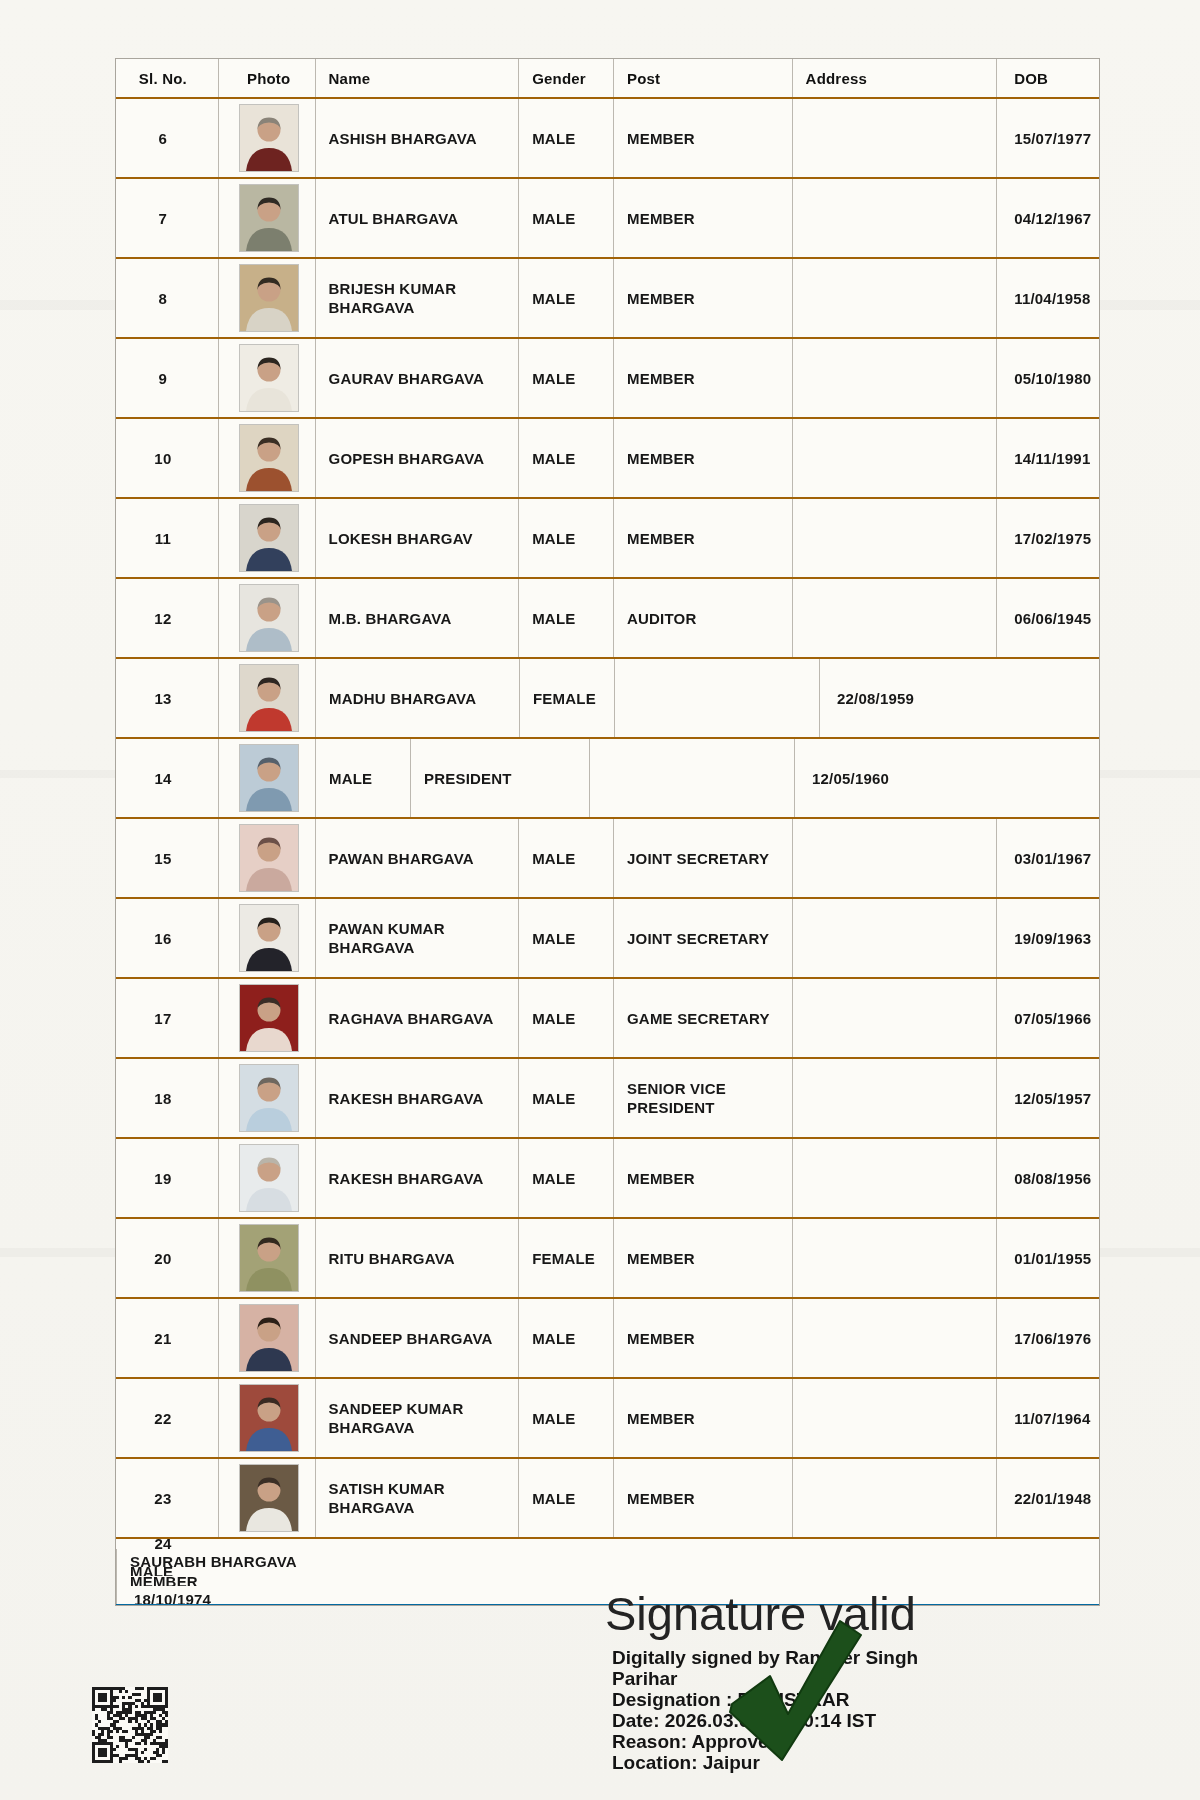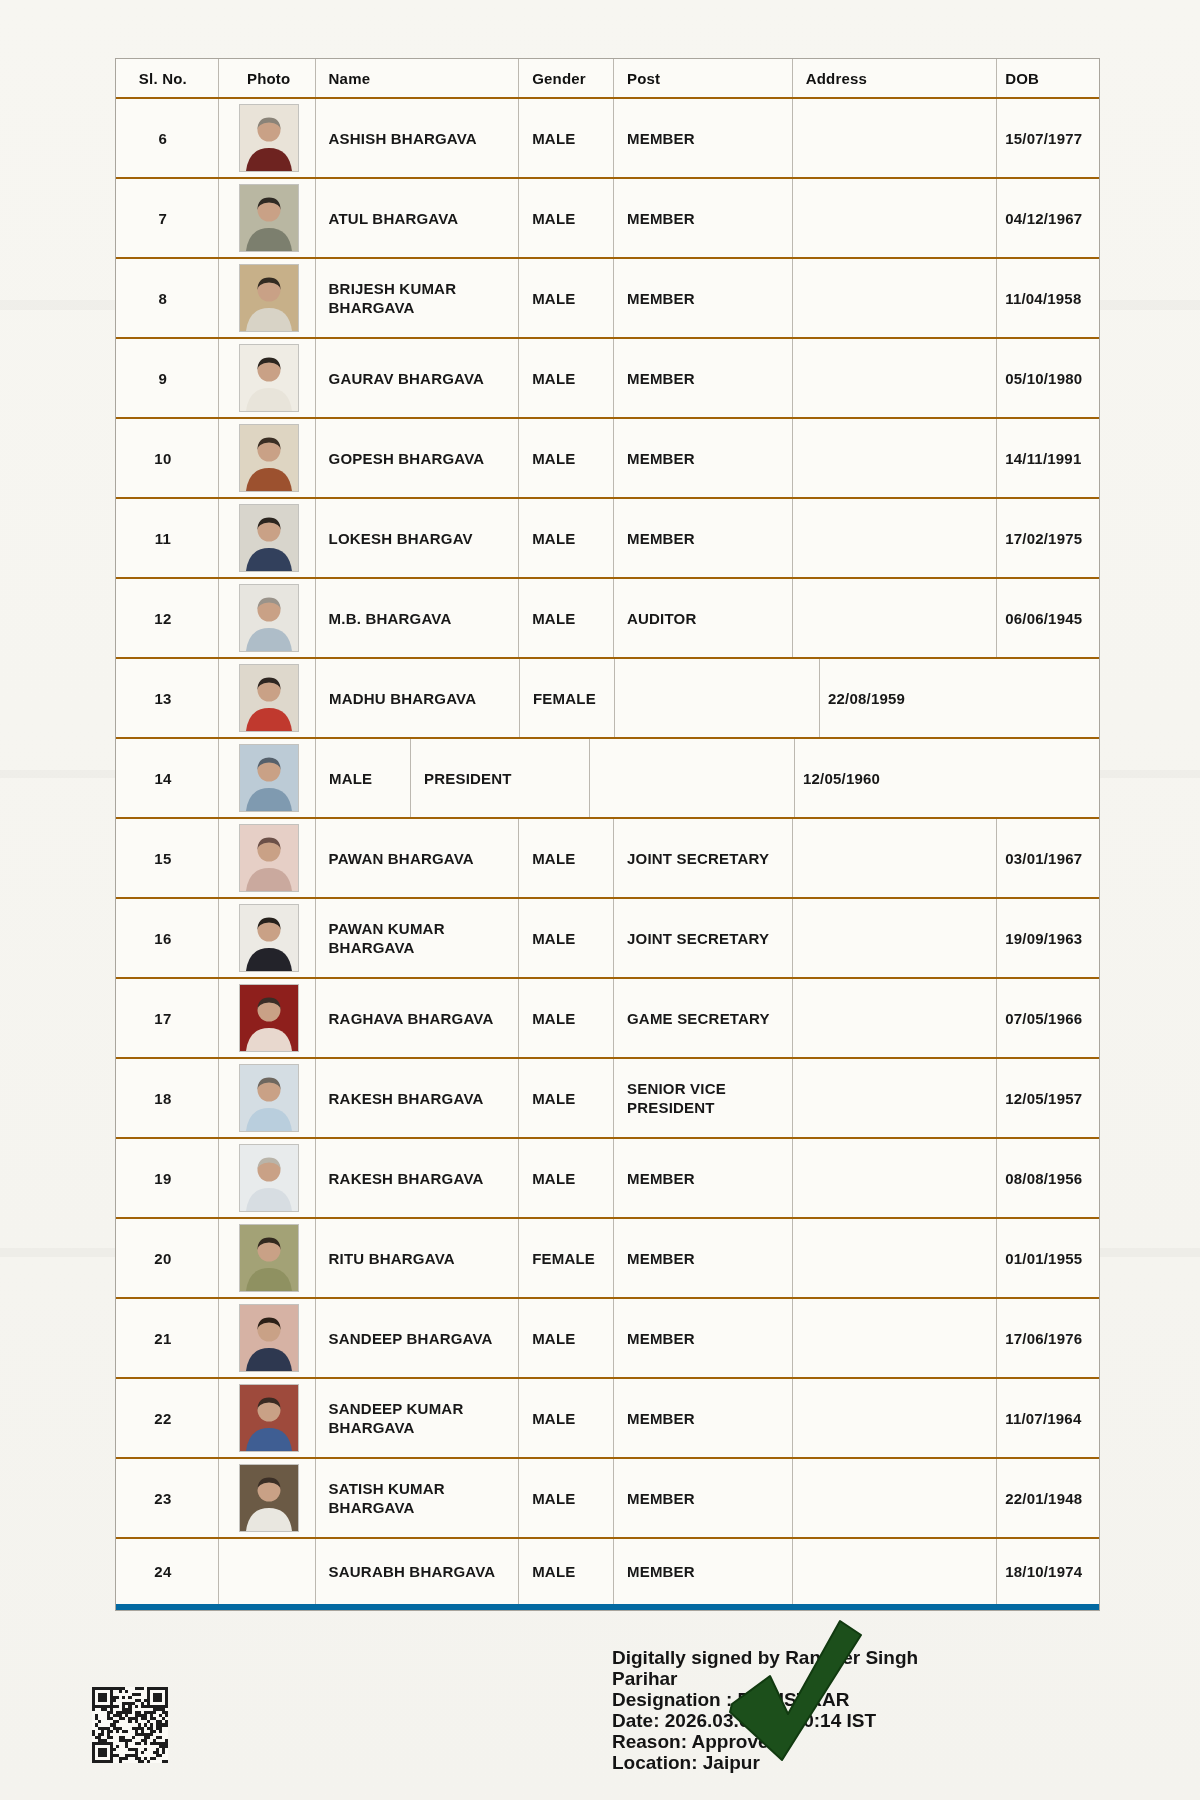--- a/index.html
+++ b/index.html
@@ -17,40 +17,40 @@
   
   .scan-band{position:absolute;left:0;width:1200px;background:rgba(120,118,110,0.05);}
   
   .member-table{
     position:absolute;left:115px;top:58px;width:985px;
     background:#fcfbf7;
     border:1px solid #a9a59d;
     box-sizing:border-box;
   }
   .trow,.theader{display:flex;align-items:stretch;border-bottom:2px solid #a16207;}
-  .trow.last{border-bottom:6px solid #0369a1;}
+  .trow.last{border-bottom:1px solid #0369a1;flex-direction:column;}
   .theader{height:38px;}
   .trow{height:78px;}
   .trow.short{height:65px;}
   .cell{
     box-sizing:border-box;display:flex;align-items:center;
     padding:4px 8px 4px 13px;
     border-left:1px solid #bcb8b0;
     font-size:15px;font-weight:700;letter-spacing:.2px;
     line-height:19px;color:#171717;
     overflow:hidden;
   }
   .cell:first-child{border-left:none;}
   .c0{width:102px;justify-content:center;padding-left:0;}
   .c1{width:97px;justify-content:center;padding-left:8px;padding-right:4px;}
   .c2{width:204px;}
   .c3{width:95px;}
   .c4{width:179px;}
   .c5{width:205px;}
-  .c6{width:103px;padding-left:8px;}
+  .c6{width:103px;padding-left:17px;}
   .hcell{font-size:15px;font-weight:700;color:#111;}
   .photo-box{
     width:58px;height:66px;display:block;
     box-shadow:0 0 0 1px rgba(90,88,82,.35);
     background:#fff;
   }
   
   .sig-valid{
     position:absolute;left:605px;top:1586px;
     font-size:47px;font-weight:400;color:#232323;
@@ -411,20 +411,21 @@
           <div class="cell c1"></div>
           <div class="cell c2">SAURABH BHARGAVA</div>
           <div class="cell c3">MALE</div>
           <div class="cell c4">MEMBER</div>
           <div class="cell c5"></div>
           <div class="cell c6">18/10/1974</div>
         </div>
       </div>
   </div>
 
+  <div class="sig-valid">Signature valid</div>
 
   <div class="sig-details">
     <div>Digitally signed by Ranveer Singh Parihar</div>
     <div>Designation : REGISTRAR</div>
     <div>Date: 2026.03.05 17:50:14 IST</div>
     <div>Reason: Approved</div>
     <div>Location: Jaipur</div>
   </div>
 
   <div class="check-wrap">

